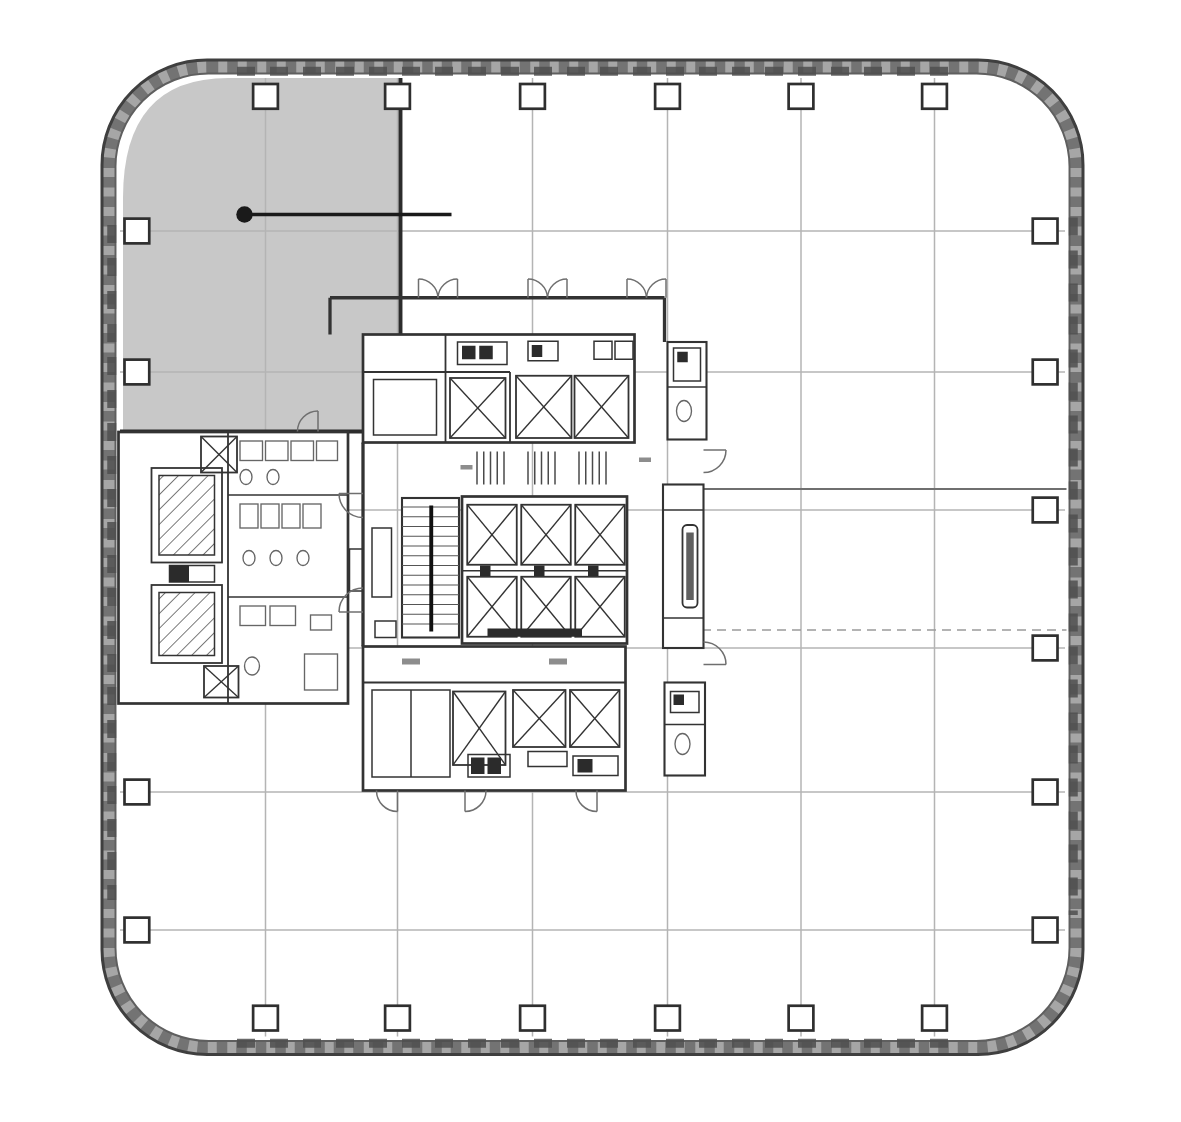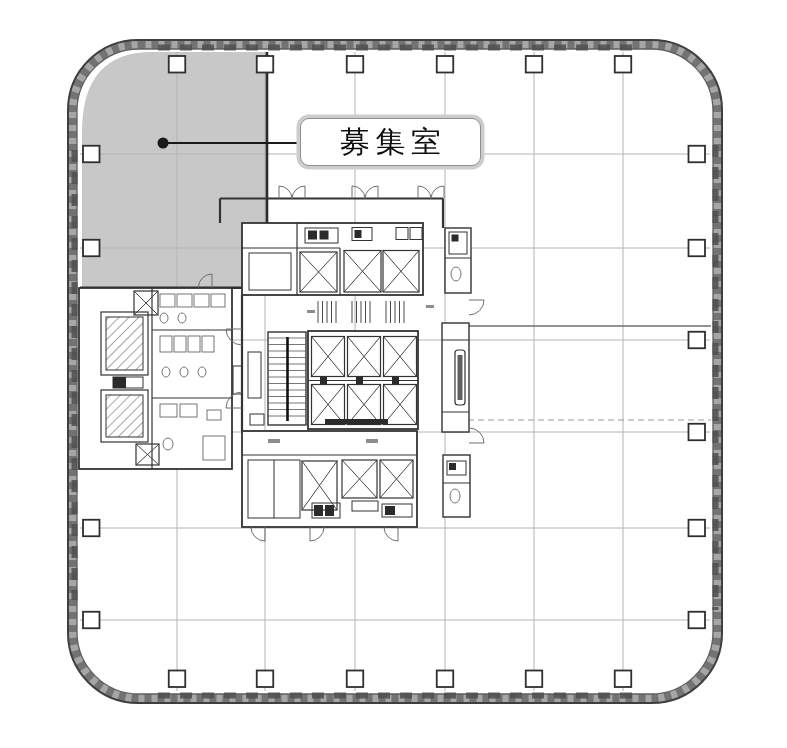--- a/index.html
+++ b/index.html
@@ -339,16 +339,13 @@
     <path class="arc" d="M398 527 L398 541"></path>
         <path class="arc" d="M398 541 A14 14 0 0 1 384 527"></path>
   </g>
 
   <g>
     <line x1="163" y1="143" x2="301" y2="143" style="stroke:var(--leader);stroke-width:2.2"></line>
     <circle cx="163" cy="143" r="5.5" style="fill:var(--leader)"></circle>
   </g>
 </svg>
 
-<div class="callout">
-  <span>募集室</span>
 </div>
-</div>
 
 </body></html>

